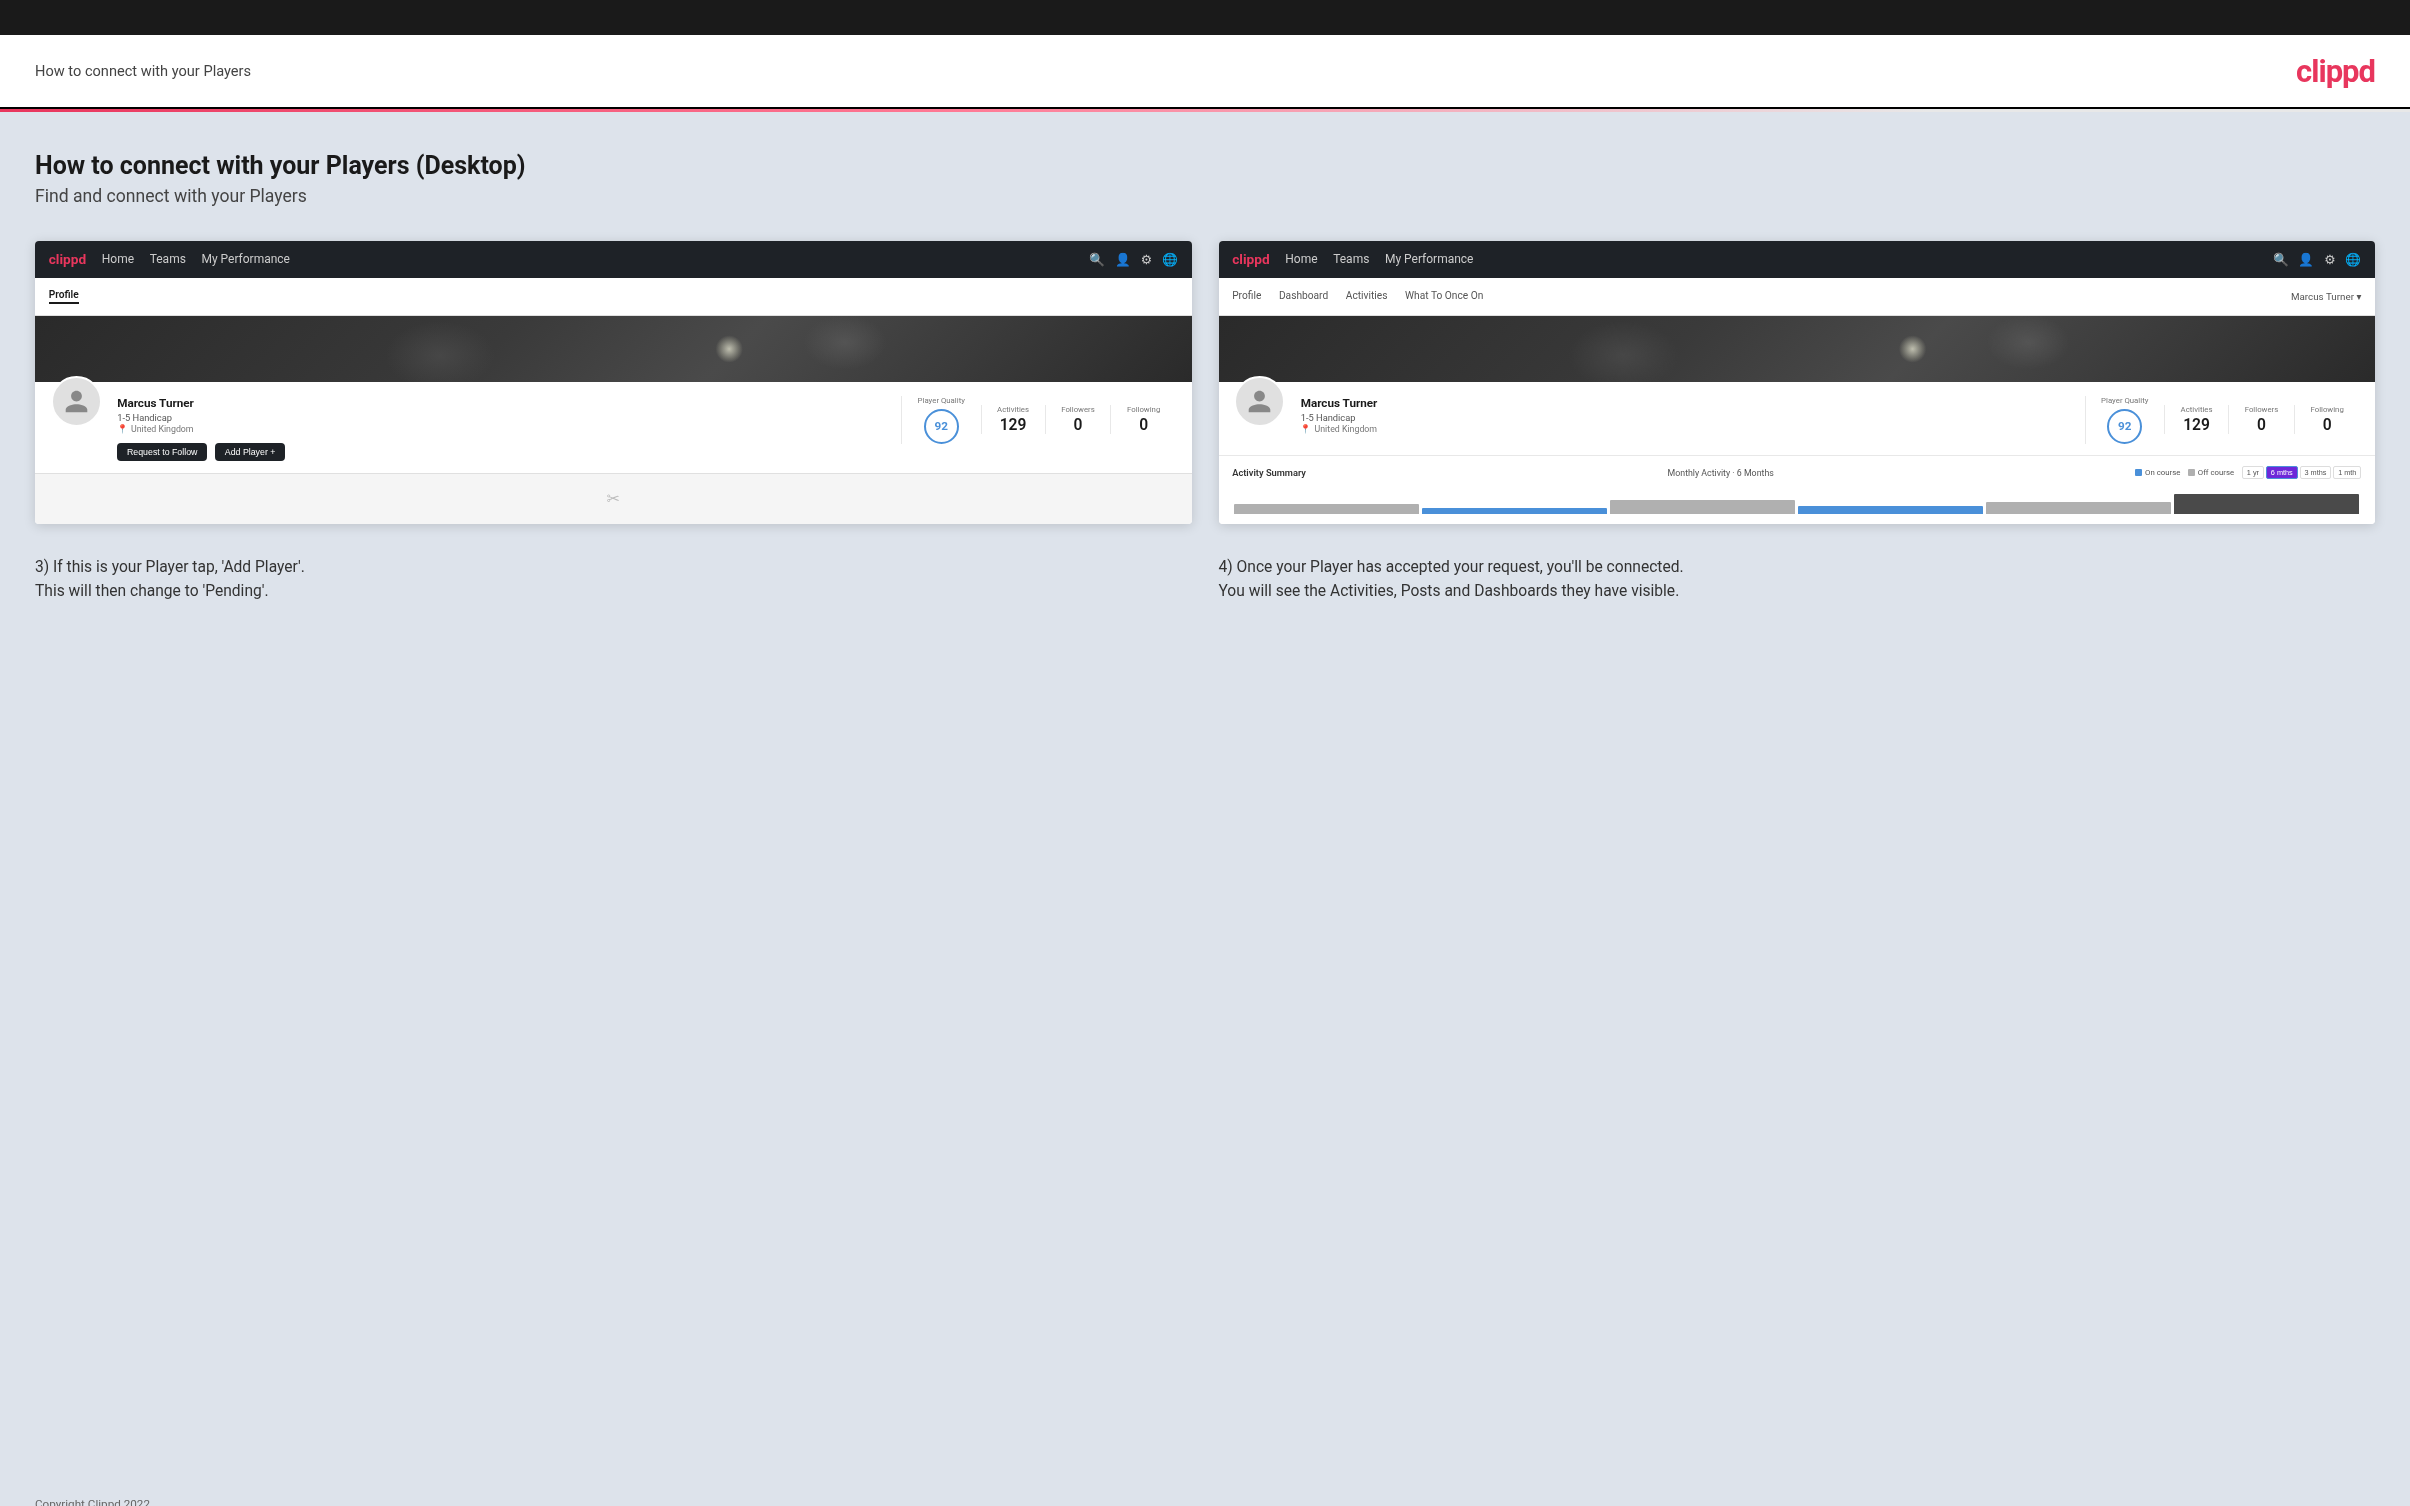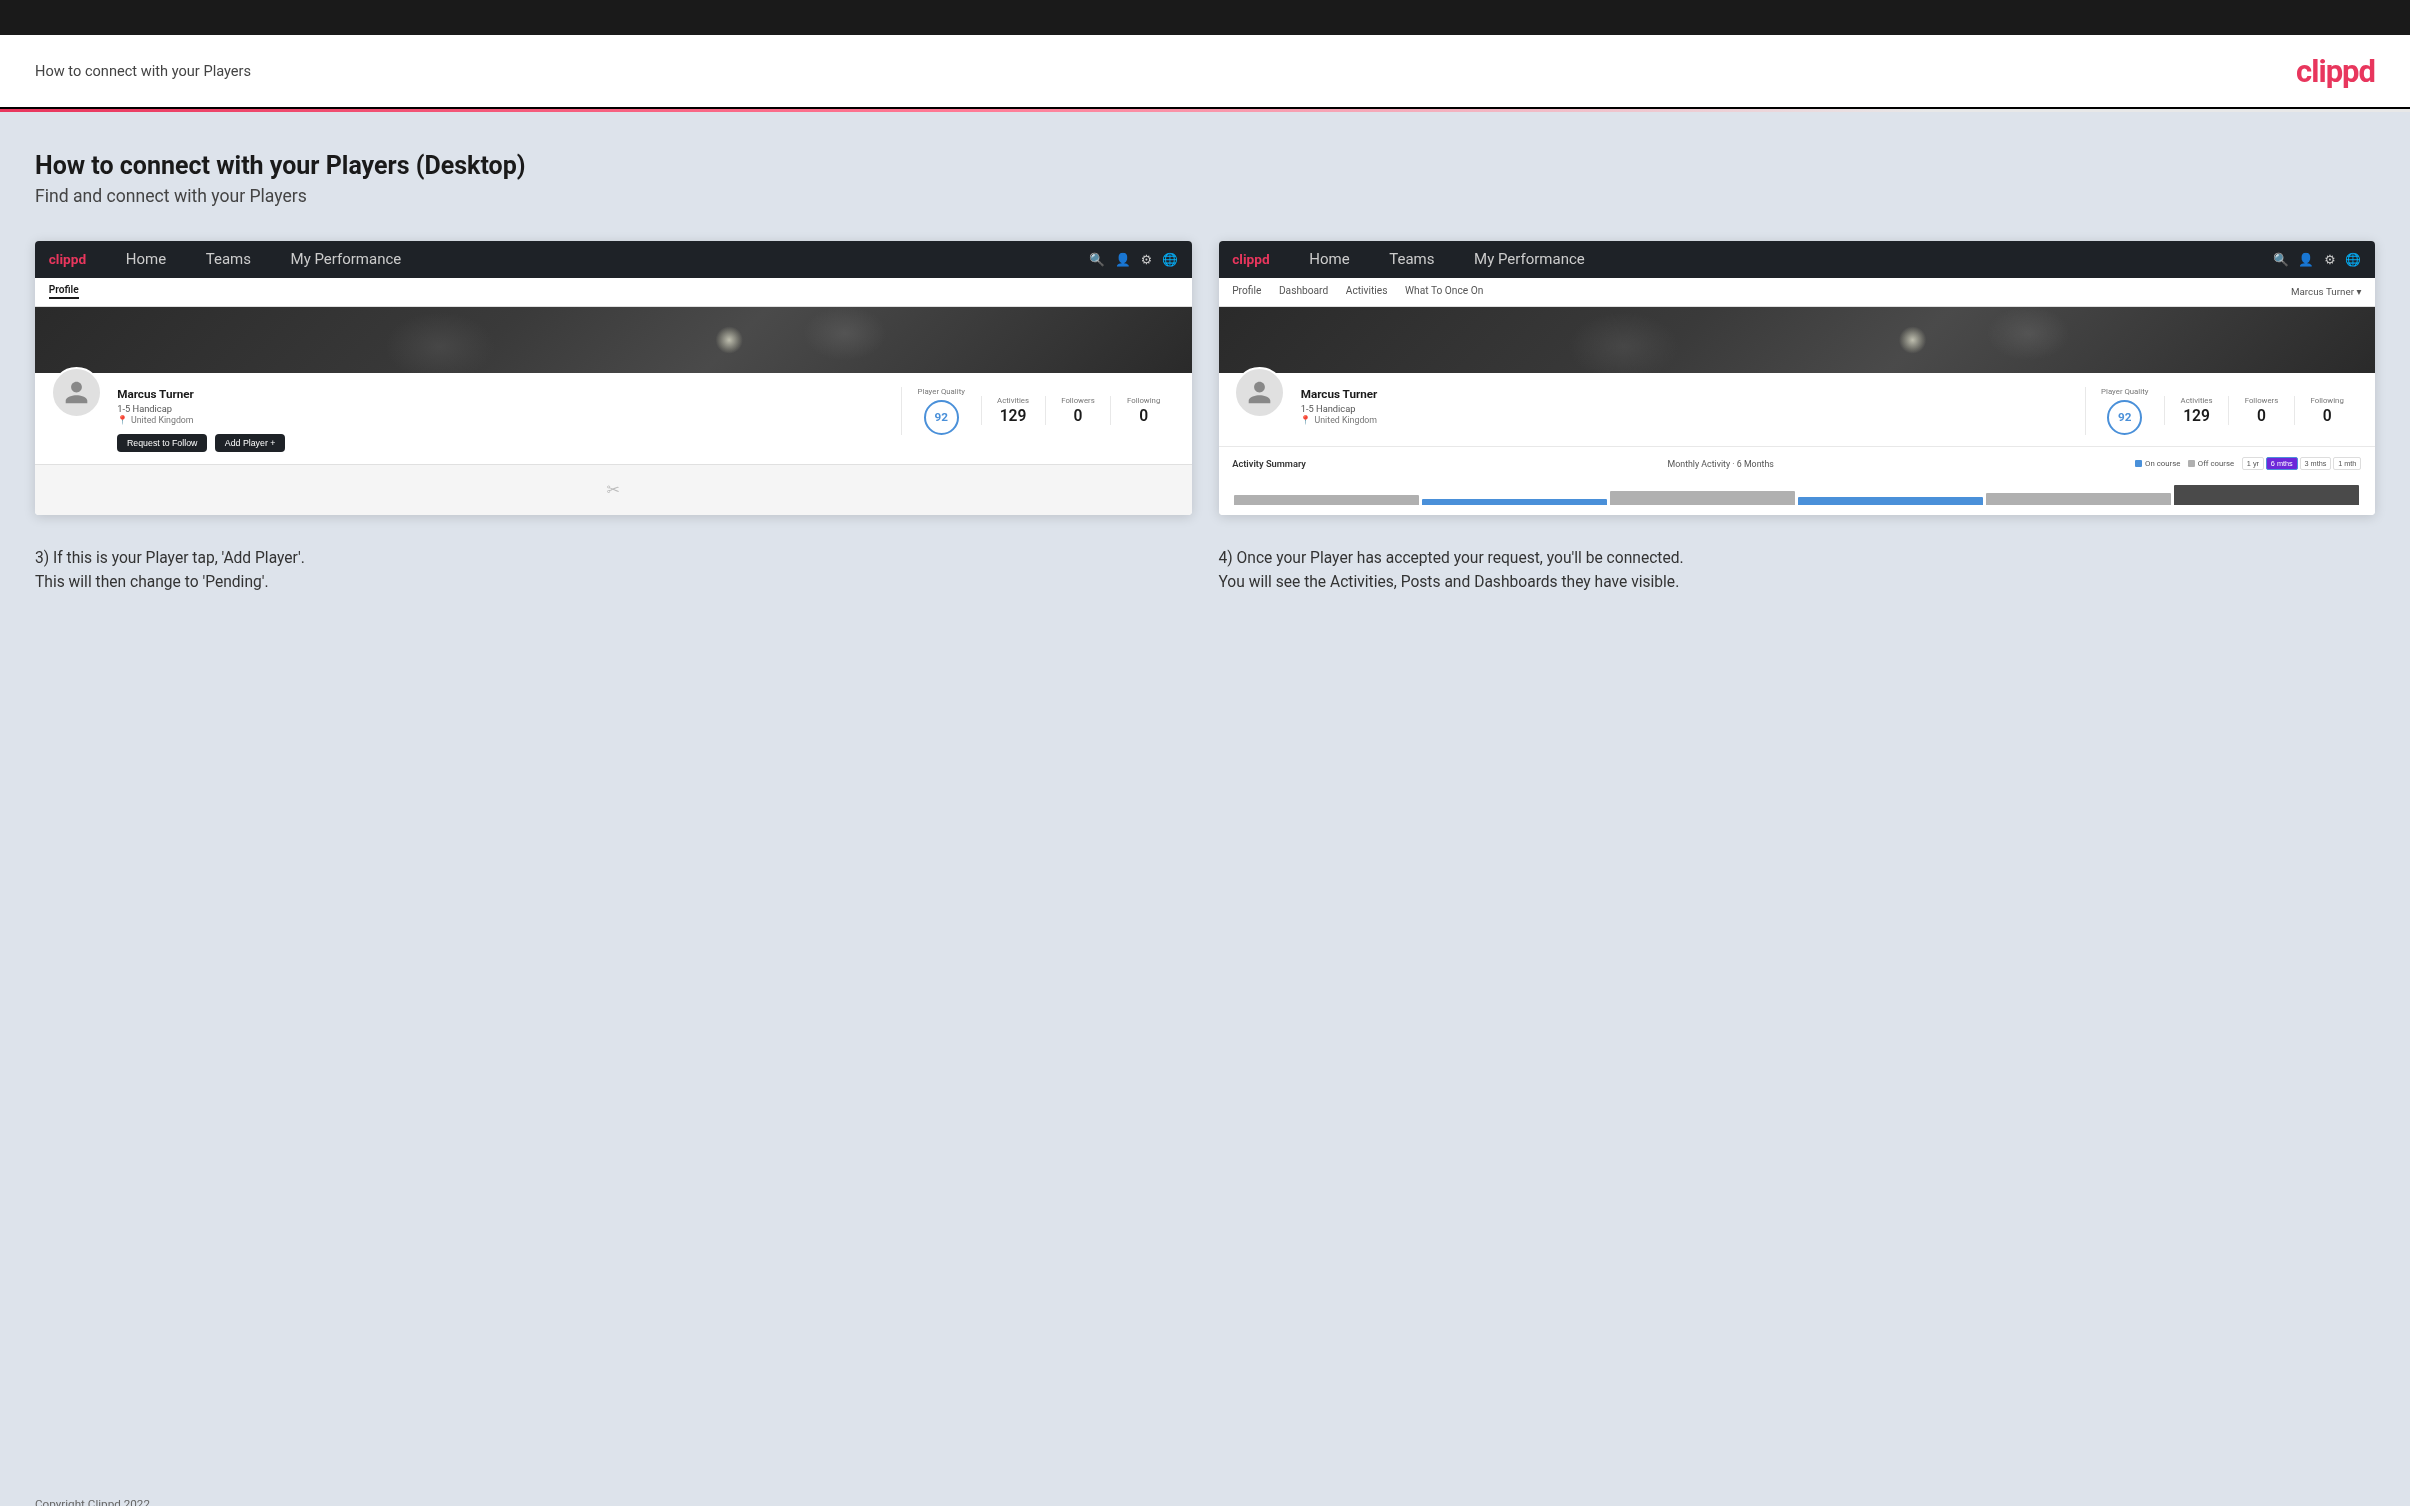--- a/index.html
+++ b/index.html
@@ -85,40 +85,39 @@
       height: 37px;
       gap: 15.6px;
     }
     .app-logo {
       color: #e8365d;
       font-size: 13.7px;
       font-weight: 700;
     }
     .app-nav-item {
       color: #ccc;
-      font-size: 15px;
+      font-size: 12px;
       cursor: pointer;
-      margin-left: 24px;
     }
     .app-nav-spacer { flex: 1; }
     .app-nav-icons {
       display: flex;
       gap: 9.8px;
       color: #ccc;
       font-size: 12.7px;
     }
 
     
     .app-tabs {
       background: #fff;
       display: flex;
       align-items: center;
       padding: 0 13.7px;
       border-bottom: 1px solid #e0e0e0;
-      height: 29px;
+      height: 38px;
       gap: 17.6px;
     }
     .app-tab {
       font-size: 10.2px;
       color: #555;
       padding-bottom: 2px;
       cursor: pointer;
     }
     .app-tab.active {
       color: #1a1a1a;

